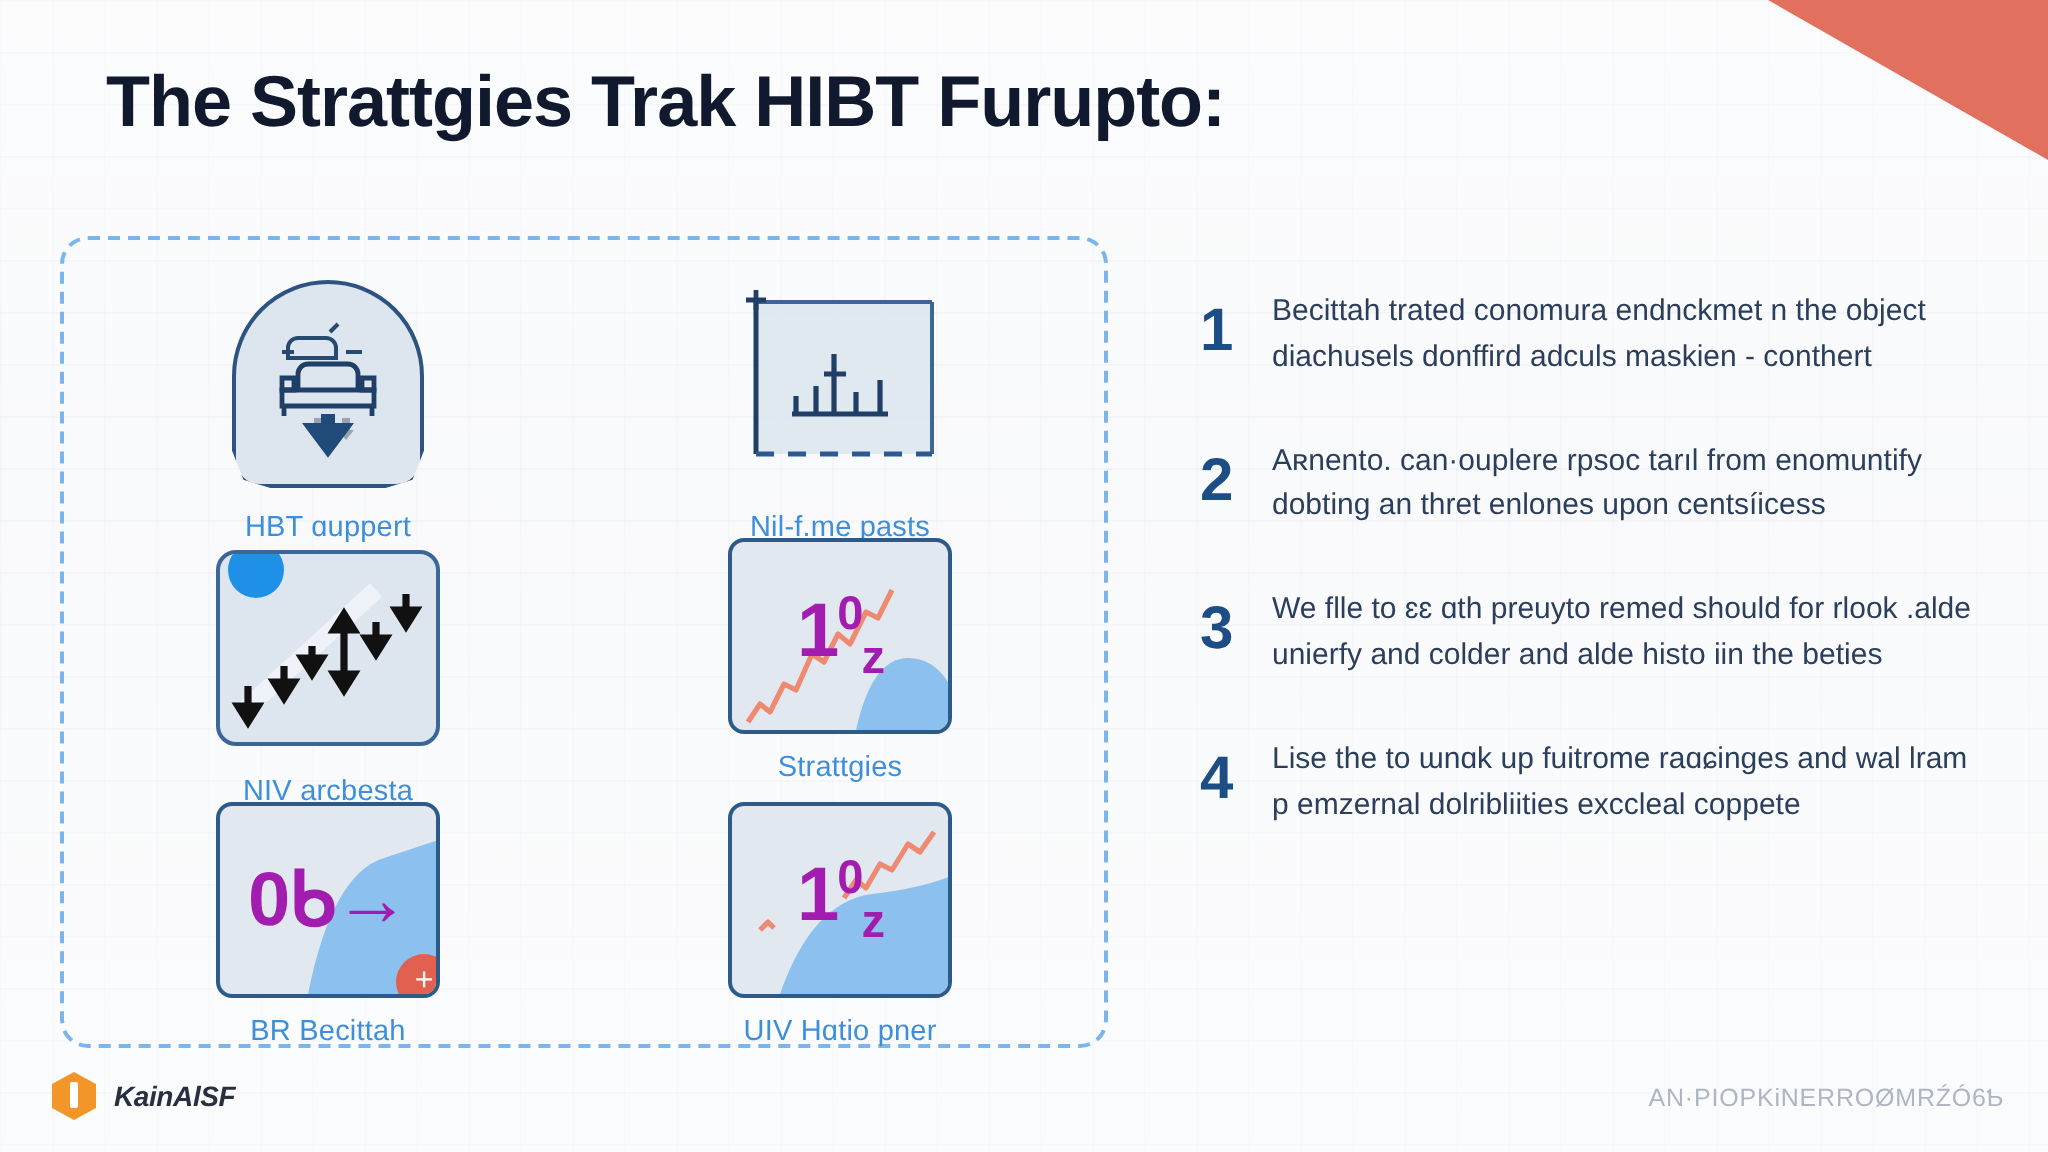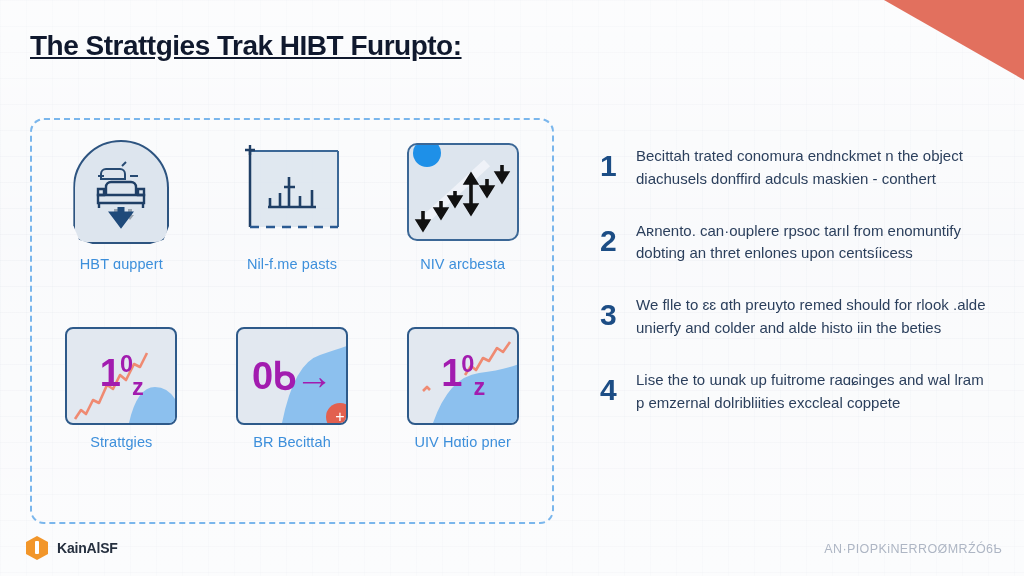--- a/index.html
+++ b/index.html
@@ -42,30 +42,29 @@
     width: 140px;
     height: 80px;
     background: #e2705e;
     clip-path: polygon(100% 0, 100% 100%, 0 0);
     z-index: 3;
   }
 
   
   .title {
     position: absolute;
-    left: 30px;
+    left: 53px;
     top: 30px;
-    font-size: 28px;
+    font-size: 36px;
     font-weight: bold;
     color: #10192e;
     letter-spacing: -0.5px;
     z-index: 4;
     white-space: nowrap;
     text-shadow: 0 1px 0 rgba(255,255,255,0.6);
-    text-decoration: underline;
   }
 
   
   .panel {
     position: absolute;
     left: 30px;
     top: 118px;
     width: 524px;
     height: 406px;
     border: 2px dashed #7ab6ec;
@@ -74,21 +73,21 @@
     z-index: 2;
   }
 
   .cards {
     position: absolute;
     left: 36px;
     top: 140px;
     width: 512px;
     height: 380px;
     display: grid;
-    grid-template-columns: repeat(3, 1fr);
+    grid-template-columns: repeat(2, 1fr);
     grid-template-rows: repeat(2, 1fr);
     z-index: 3;
   }
   .card {
     display: flex;
     flex-direction: column;
     align-items: center;
     justify-content: flex-start;
   }
   .card-art {
@@ -217,20 +216,21 @@
 
   
   .footer-logo {
     position: absolute;
     left: 26px;
     bottom: 16px;
     display: flex;
     align-items: center;
     gap: 9px;
     z-index: 4;
+    font-style: italic;
   }
   .hexmark {
     width: 22px;
     height: 24px;
     background: #f2962a;
     clip-path: polygon(50% 0%, 100% 25%, 100% 75%, 50% 100%, 0% 75%, 0% 25%);
     position: relative;
   }
   .hexmark::after {
     content: "";

